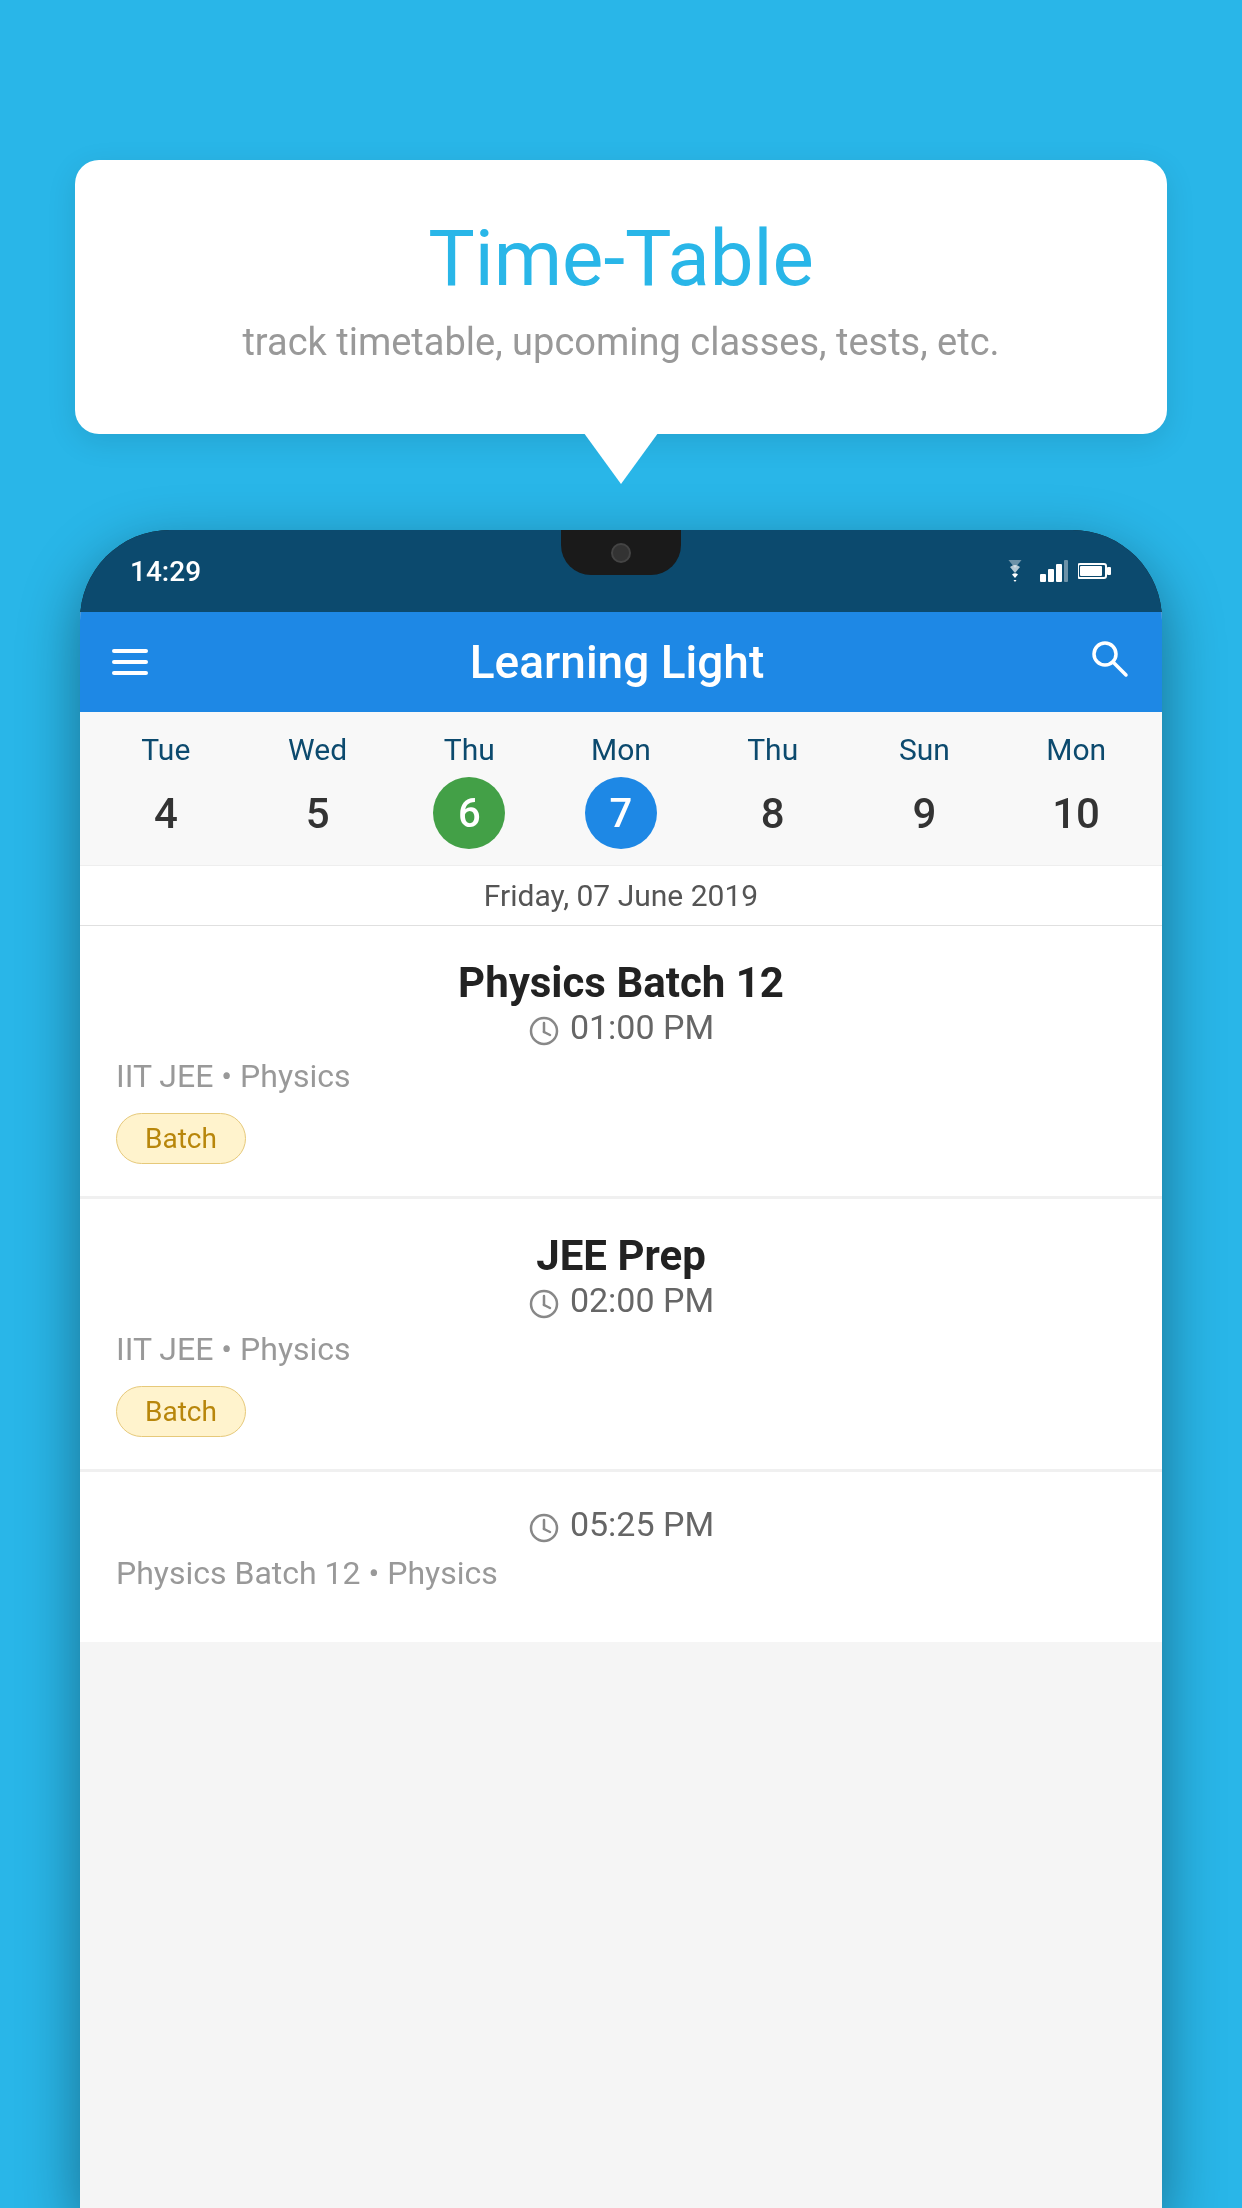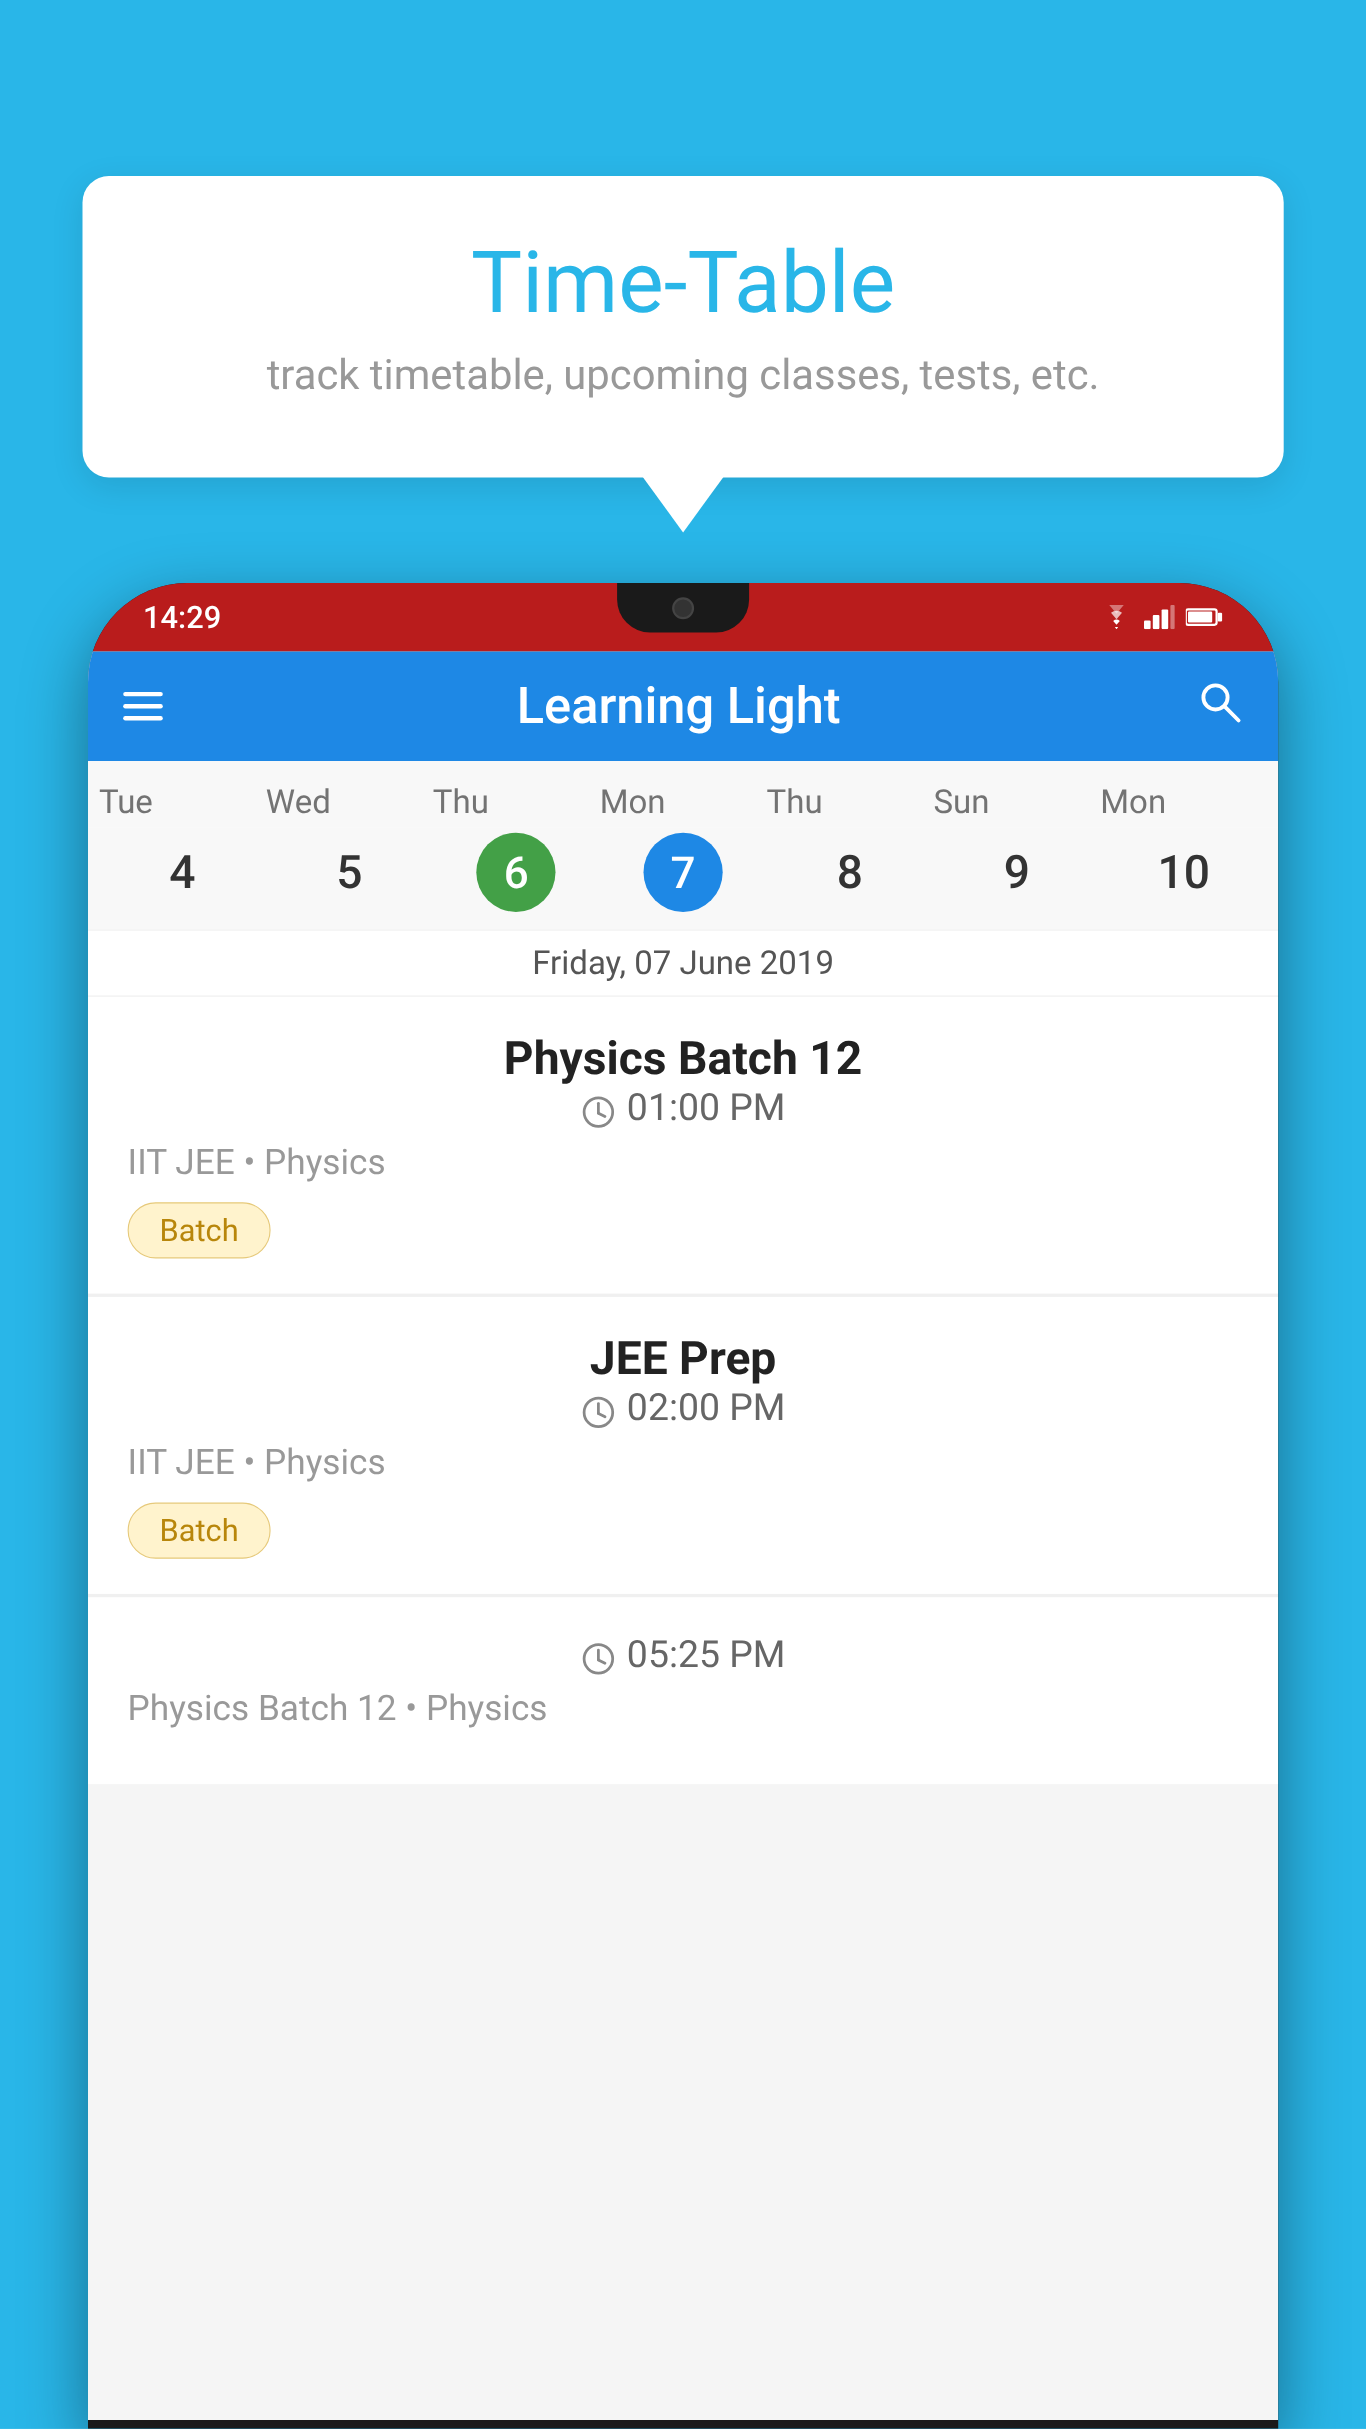--- a/index.html
+++ b/index.html
@@ -62,22 +62,22 @@
       right: 80px;
       bottom: 0;
       background: #1a1a1a;
       border-radius: 90px 90px 0 0;
       overflow: hidden;
       box-shadow: 0 20px 60px rgba(0,0,0,0.4);
     }
 
     
     .phone-top-bar {
-      background: #b91c1c;
-      height: 62px;
+      background: #0c4a6e;
+      height: 82px;
       position: relative;
       display: flex;
       align-items: center;
       justify-content: space-between;
       padding: 0 50px;
       border-radius: 90px 90px 0 0;
     }
 
     .phone-time {
       color: white;
@@ -164,23 +164,23 @@
     }
 
     .calendar-days-header {
       display: grid;
       grid-template-columns: repeat(7, 1fr);
       padding: 20px 10px 5px 10px;
       background: #f8f8f8;
     }
 
     .day-label {
-      text-align: left;
+      text-align: center;
       font-size: 30px;
-      color: #737373;
+      color: #0c4a6e;
       font-weight: 400;
     }
 
     .calendar-dates {
       display: grid;
       grid-template-columns: repeat(7, 1fr);
       padding: 5px 10px 15px 10px;
       background: #f8f8f8;
     }
 

